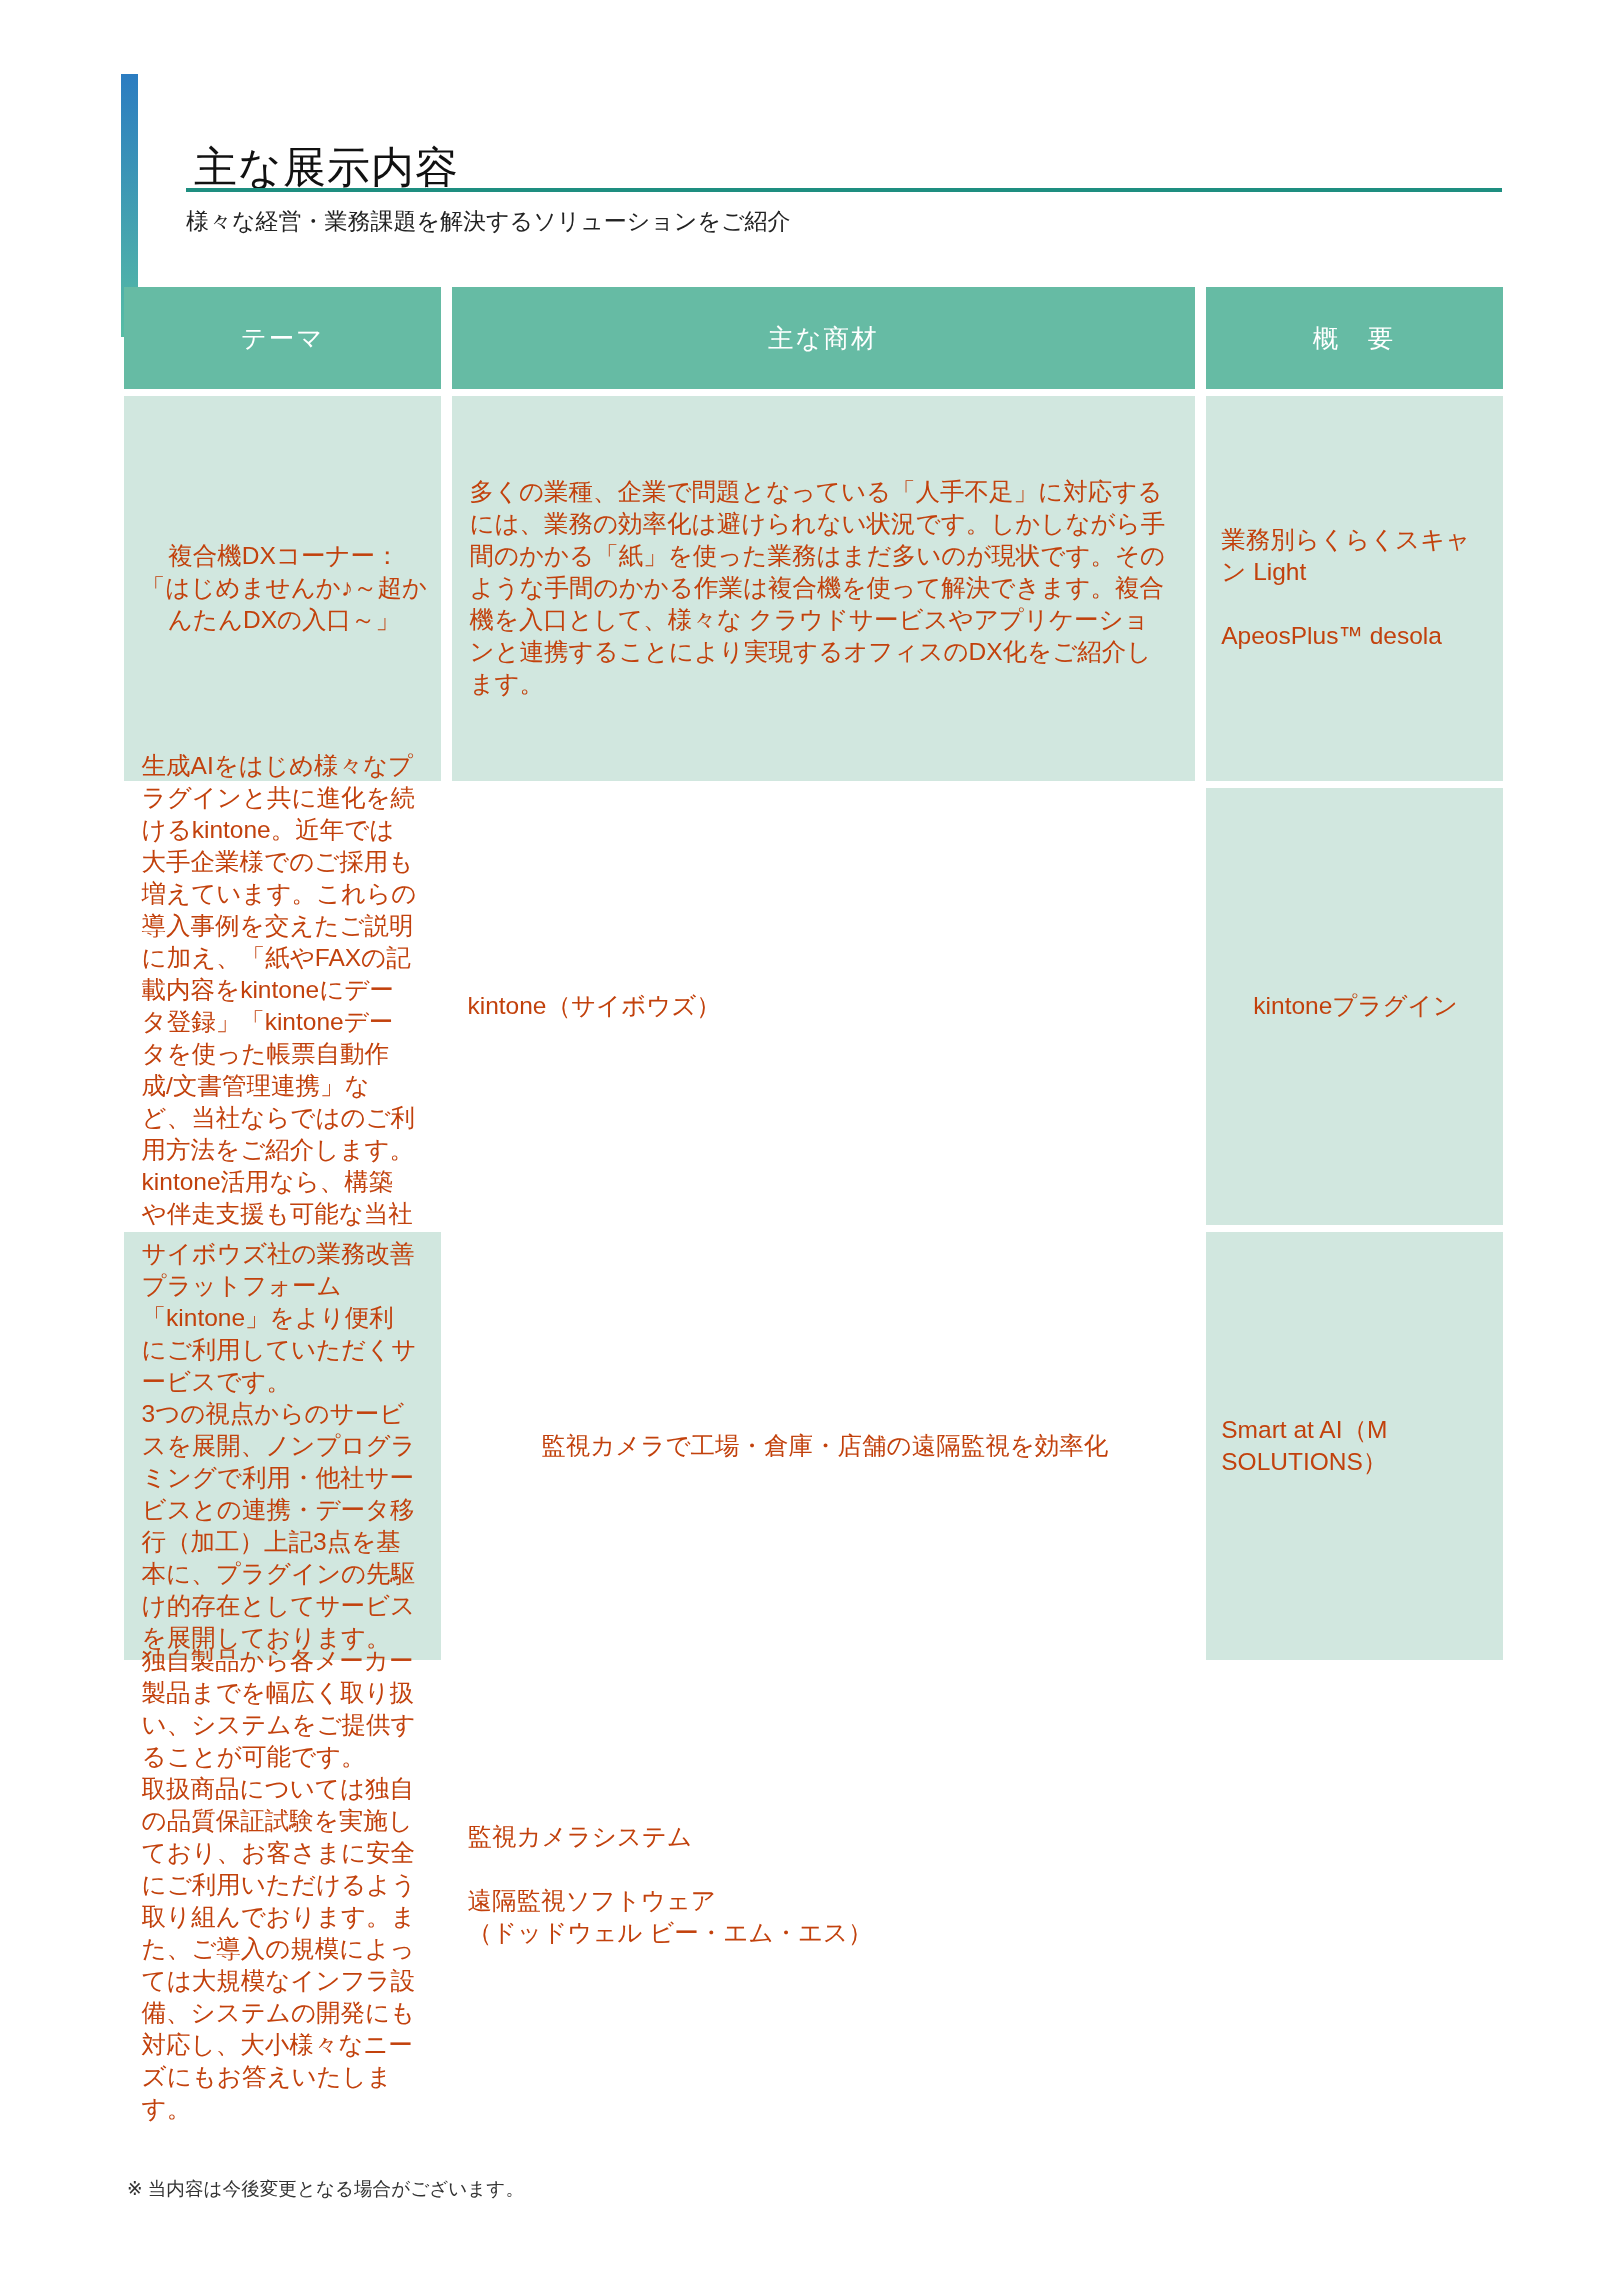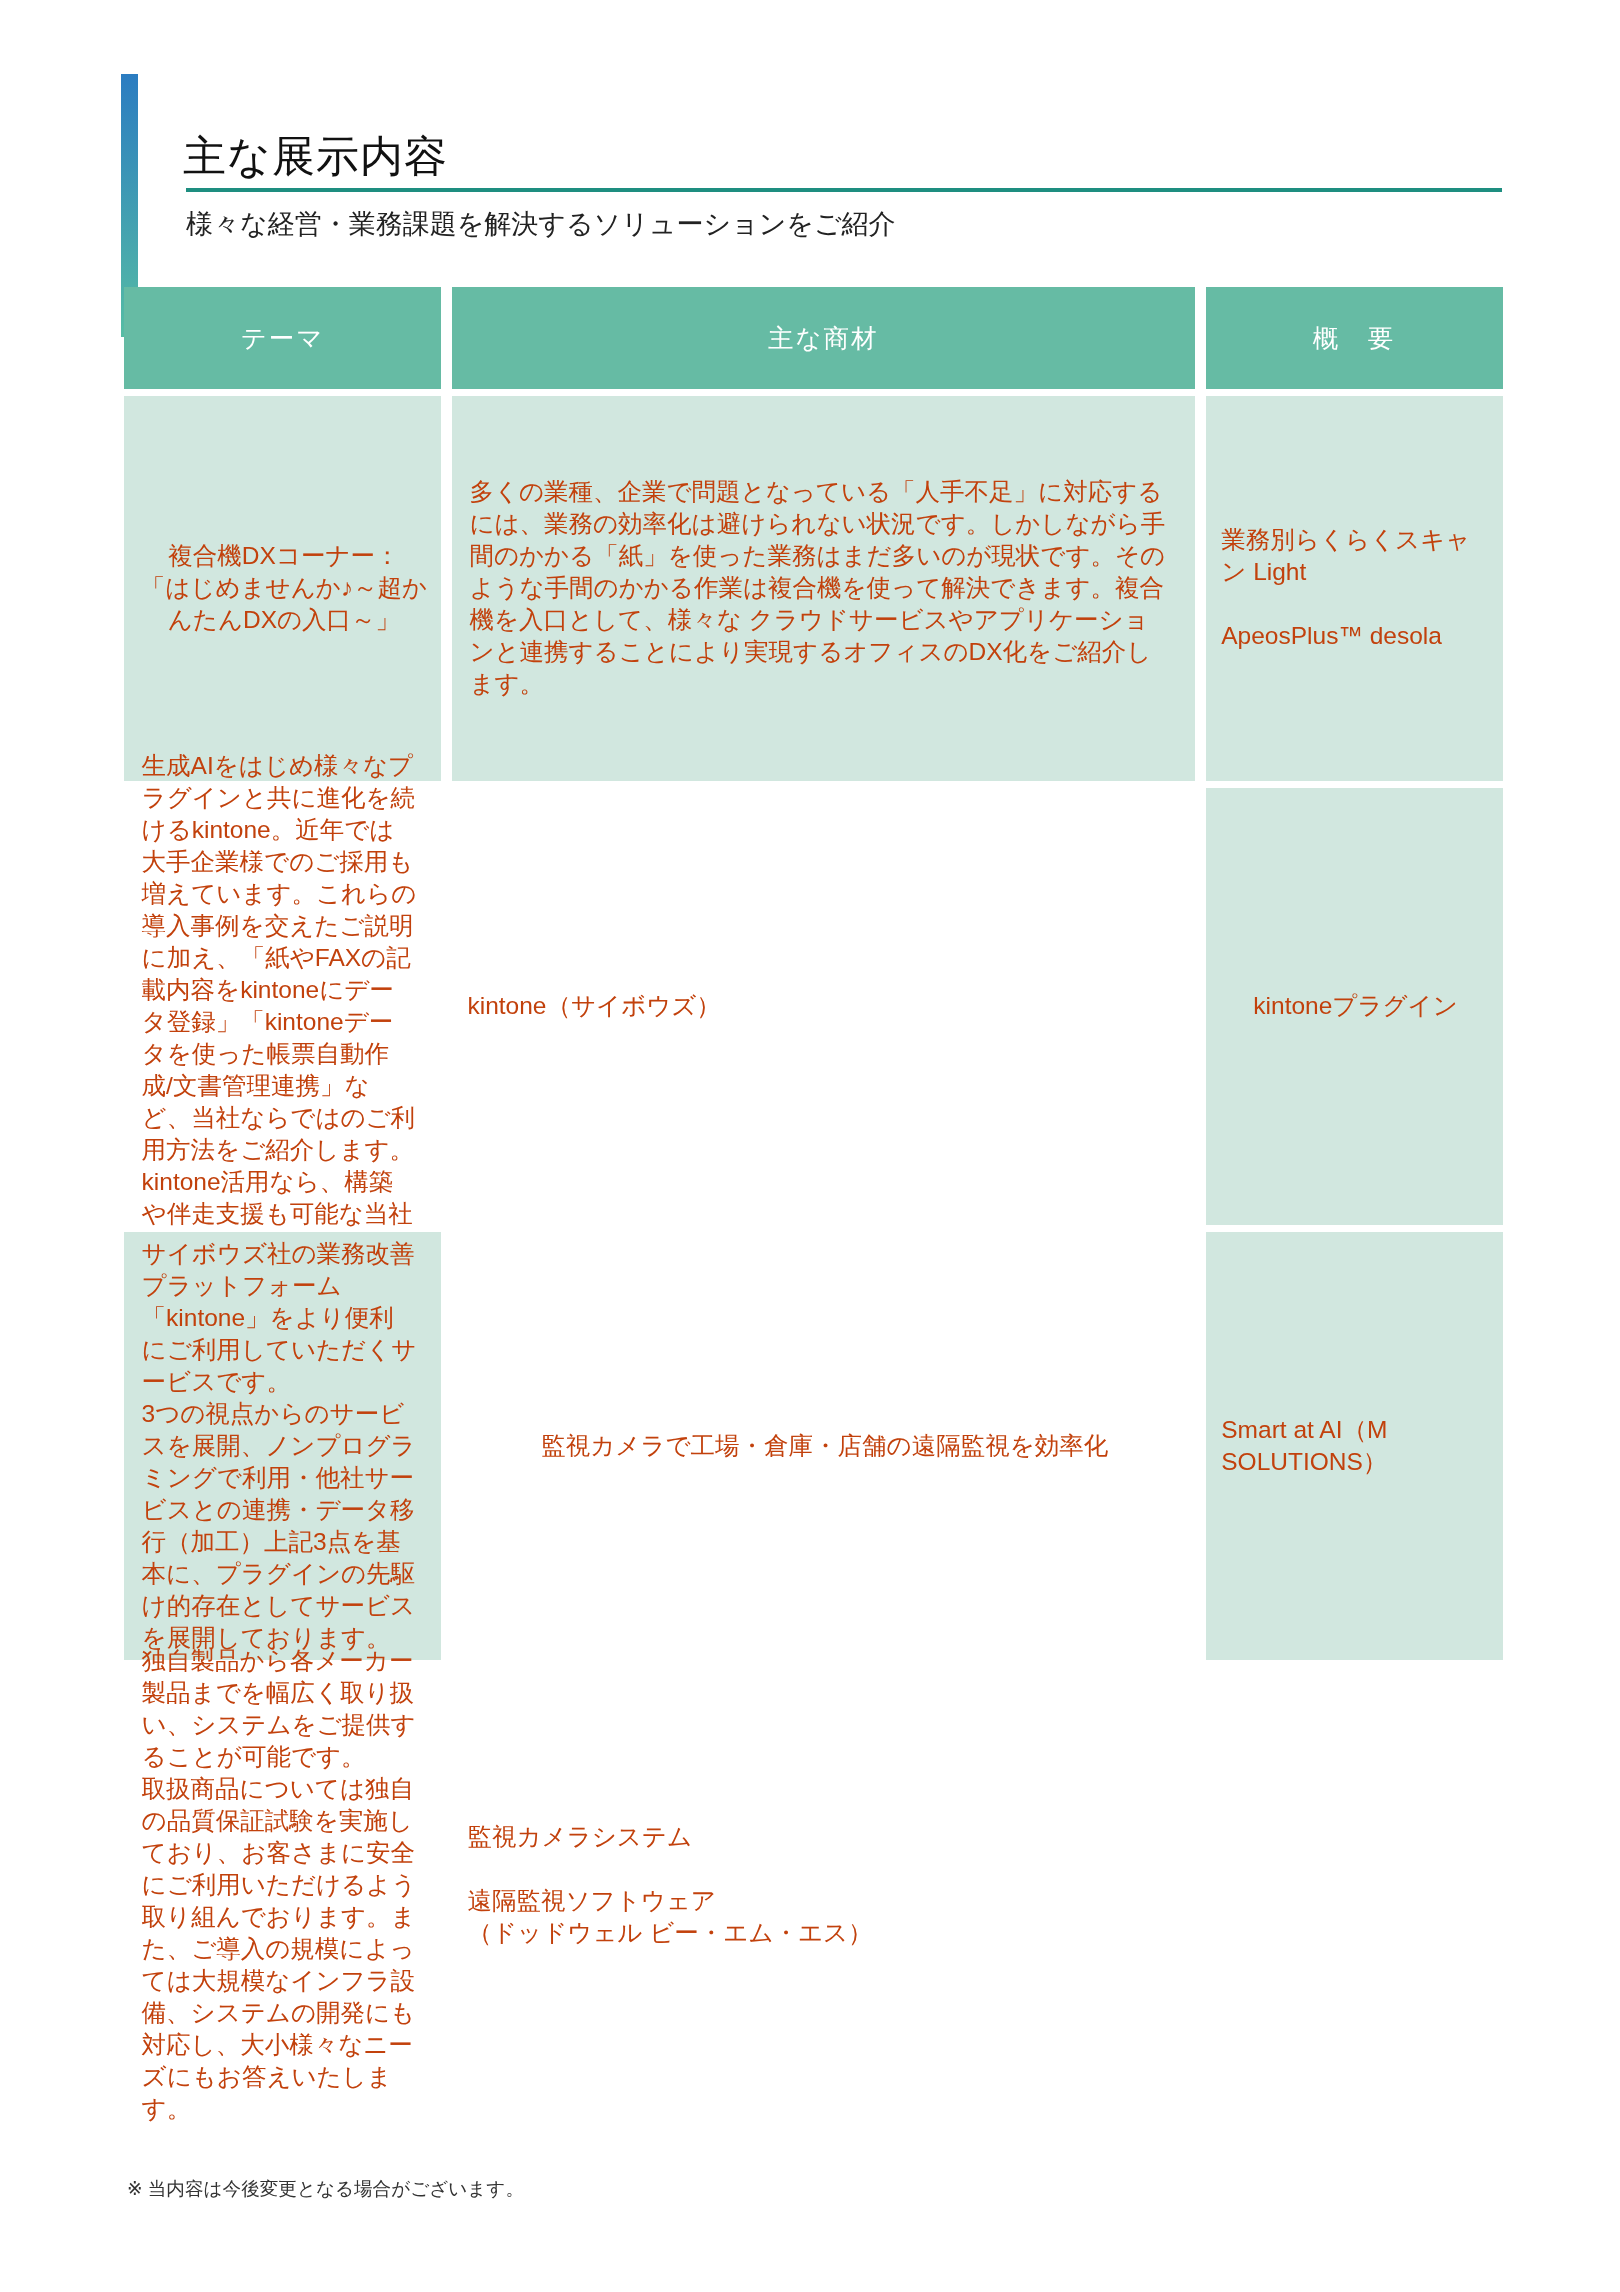--- a/index.html
+++ b/index.html
@@ -8,30 +8,30 @@
     font-family:"Liberation Sans","DejaVu Sans",sans-serif;
     color:#1f1f1f;-webkit-font-smoothing:antialiased;
   }
   .page{position:absolute;inset:0;overflow:hidden;}
 
   .accent-bar{
     position:absolute;left:121px;top:74px;width:16.7px;height:263px;
     background:linear-gradient(180deg,var(--accent-bar-top,#2b7cc1) 0%,var(--accent-bar-bottom,#56bda4) 100%);
   }
   .title{
-    position:absolute;left:182px;top:127px;margin:1px;
+    position:absolute;left:182px;top:127px;margin:12px;
     font-size:43px;font-weight:400;color:#111;letter-spacing:1px;white-space:nowrap;
   }
   .rule{
     position:absolute;left:186px;top:188px;width:1316px;height:3.9px;
     background:var(--accent-rule,#1e8e80);
   }
   .subtitle{
     position:absolute;left:186px;top:206px;margin:0;
-    font-size:27px;font-weight:400;color:#222;white-space:nowrap;
+    font-size:23px;font-weight:400;color:#222;white-space:nowrap;
   }
 
   .table{
     position:absolute;left:124px;top:287px;width:1378px;
     display:grid;
     grid-template-columns:317px 743px 297px;
     grid-template-rows:102px 385px 437px 428px 437px;
     column-gap:10.8px;row-gap:6.9px;
   }
   .th{

